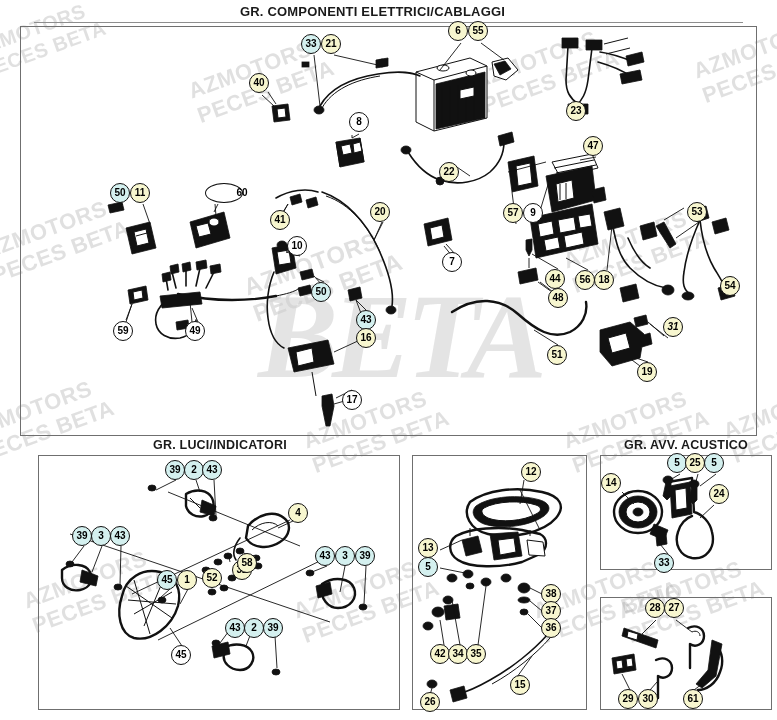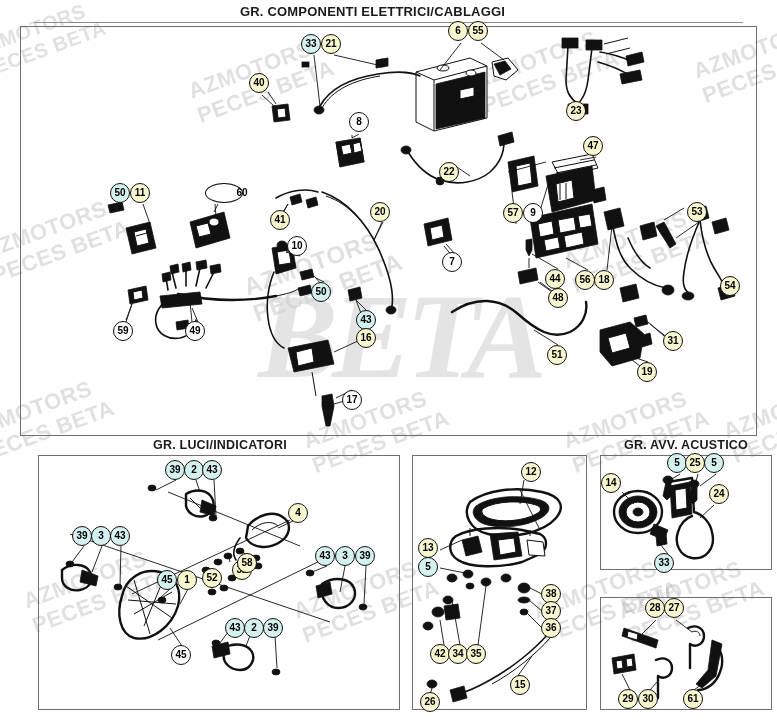--- a/index.html
+++ b/index.html
@@ -635,21 +635,21 @@
       <div class="co y s20" style="left: 545px; top: 269px;">44</div>
       <div class="co y s20" style="left: 575px; top: 270px;">56</div>
       <div class="co y s20" style="left: 594px; top: 270px;">18</div>
       <div class="co y s20" style="left: 548px; top: 288px;">48</div>
       <div class="co y s20" style="left: 720px; top: 276px;">54</div>
       <div class="co w s20" style="left: 113px; top: 321px;">59</div>
       <div class="co w s20" style="left: 185px; top: 321px;">49</div>
       <div class="co c s20" style="left: 356px; top: 310px;">43</div>
       <div class="co y s20" style="left: 356px; top: 328px;">16</div>
       <div class="co y s20" style="left: 547px; top: 345px;">51</div>
-      <div class="co y s20" style="left: 663px; top: 331px;">31</div>
+      <div class="co y s20" style="left: 663px; top: 317px; font-style: italic;">31</div>
       <div class="co y s20" style="left: 637px; top: 362px;">19</div>
       <div class="co w s20" style="left: 342px; top: 390px;">17</div>
       <div class="co c s20" style="left: 165px; top: 460px;">39</div>
       <div class="co c s20" style="left: 184px; top: 460px;">2</div>
       <div class="co c s20" style="left: 202px; top: 460px;">43</div>
       <div class="co y s20" style="left: 288px; top: 503px;">4</div>
       <div class="co c s20" style="left: 72px; top: 526px;">39</div>
       <div class="co c s20" style="left: 91px; top: 526px;">3</div>
       <div class="co c s20" style="left: 110px; top: 526px;">43</div>
       <div class="co c s20" style="left: 315px; top: 546px;">43</div>

